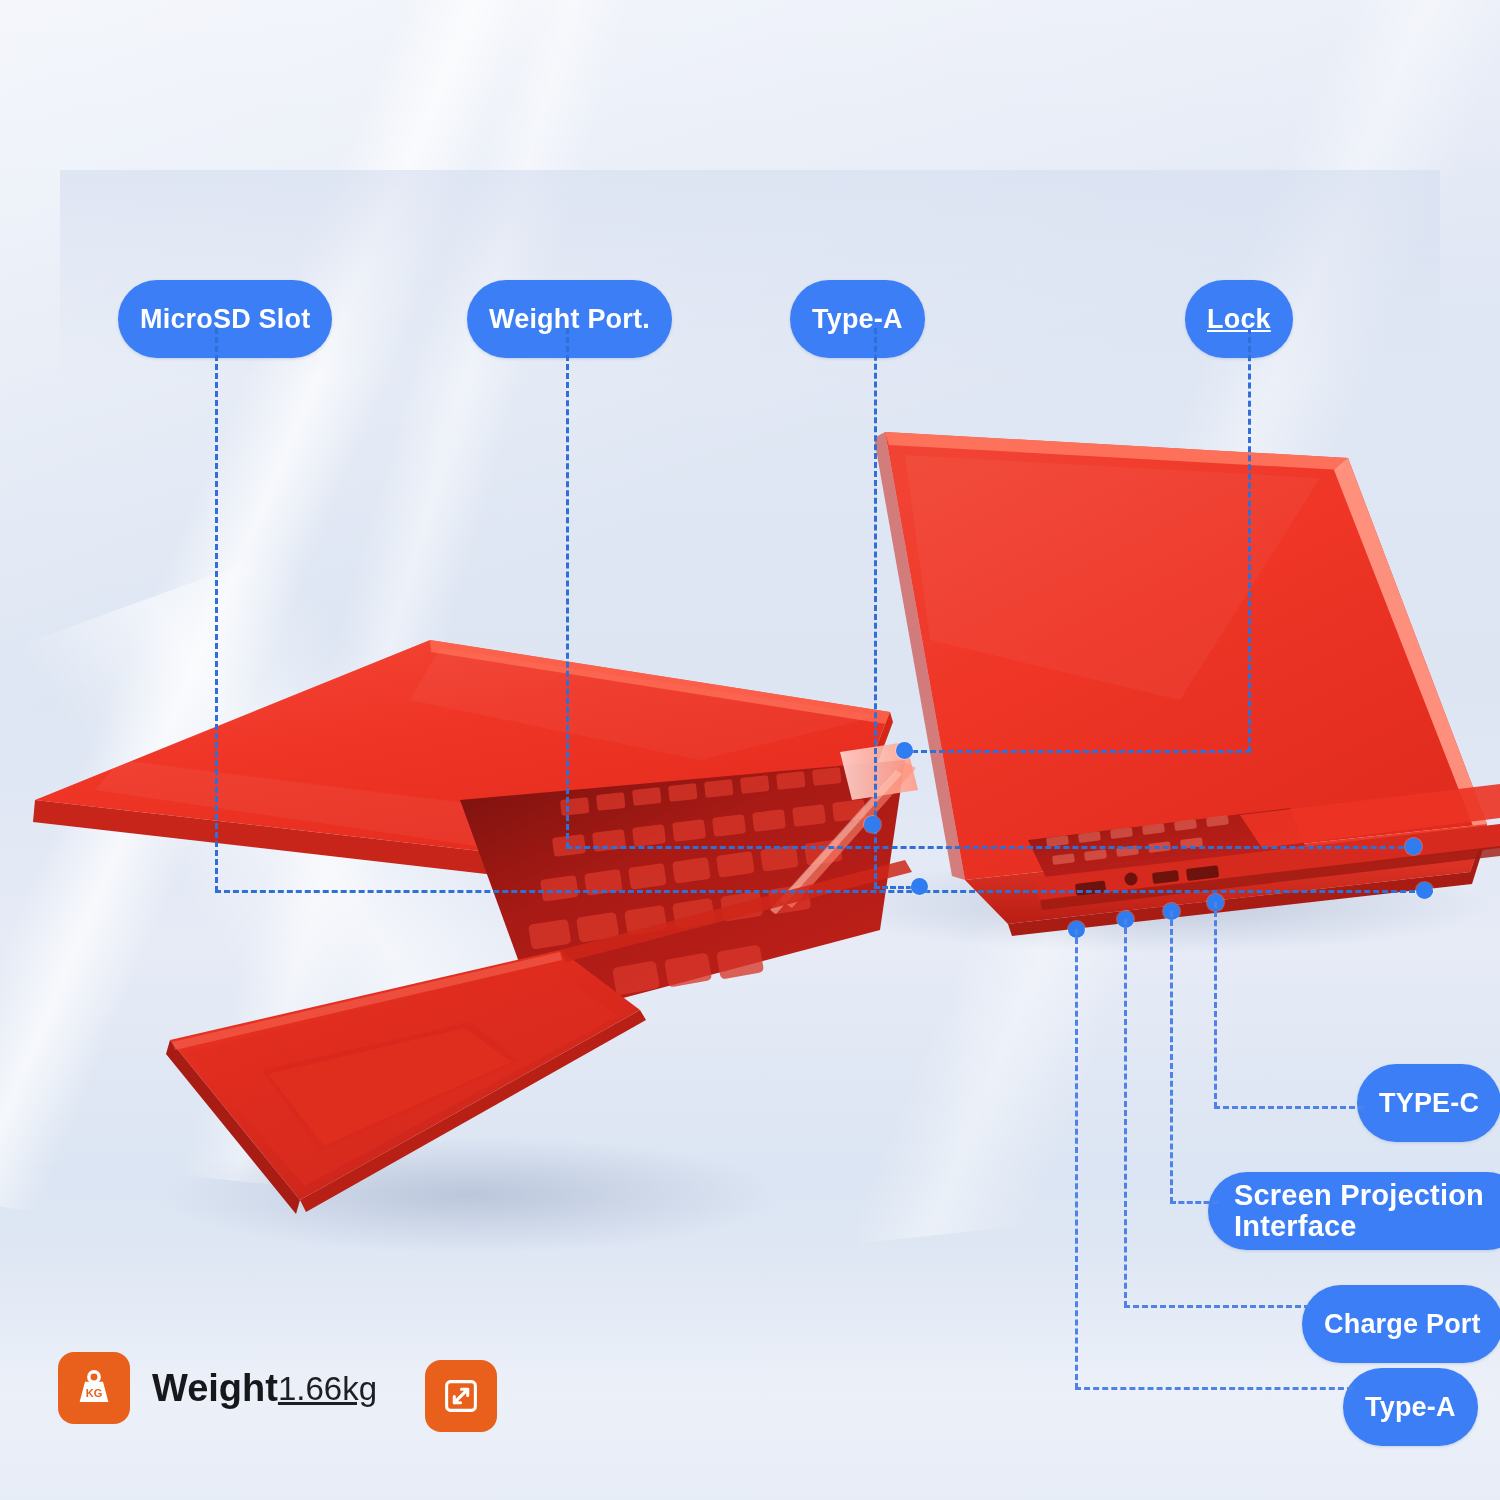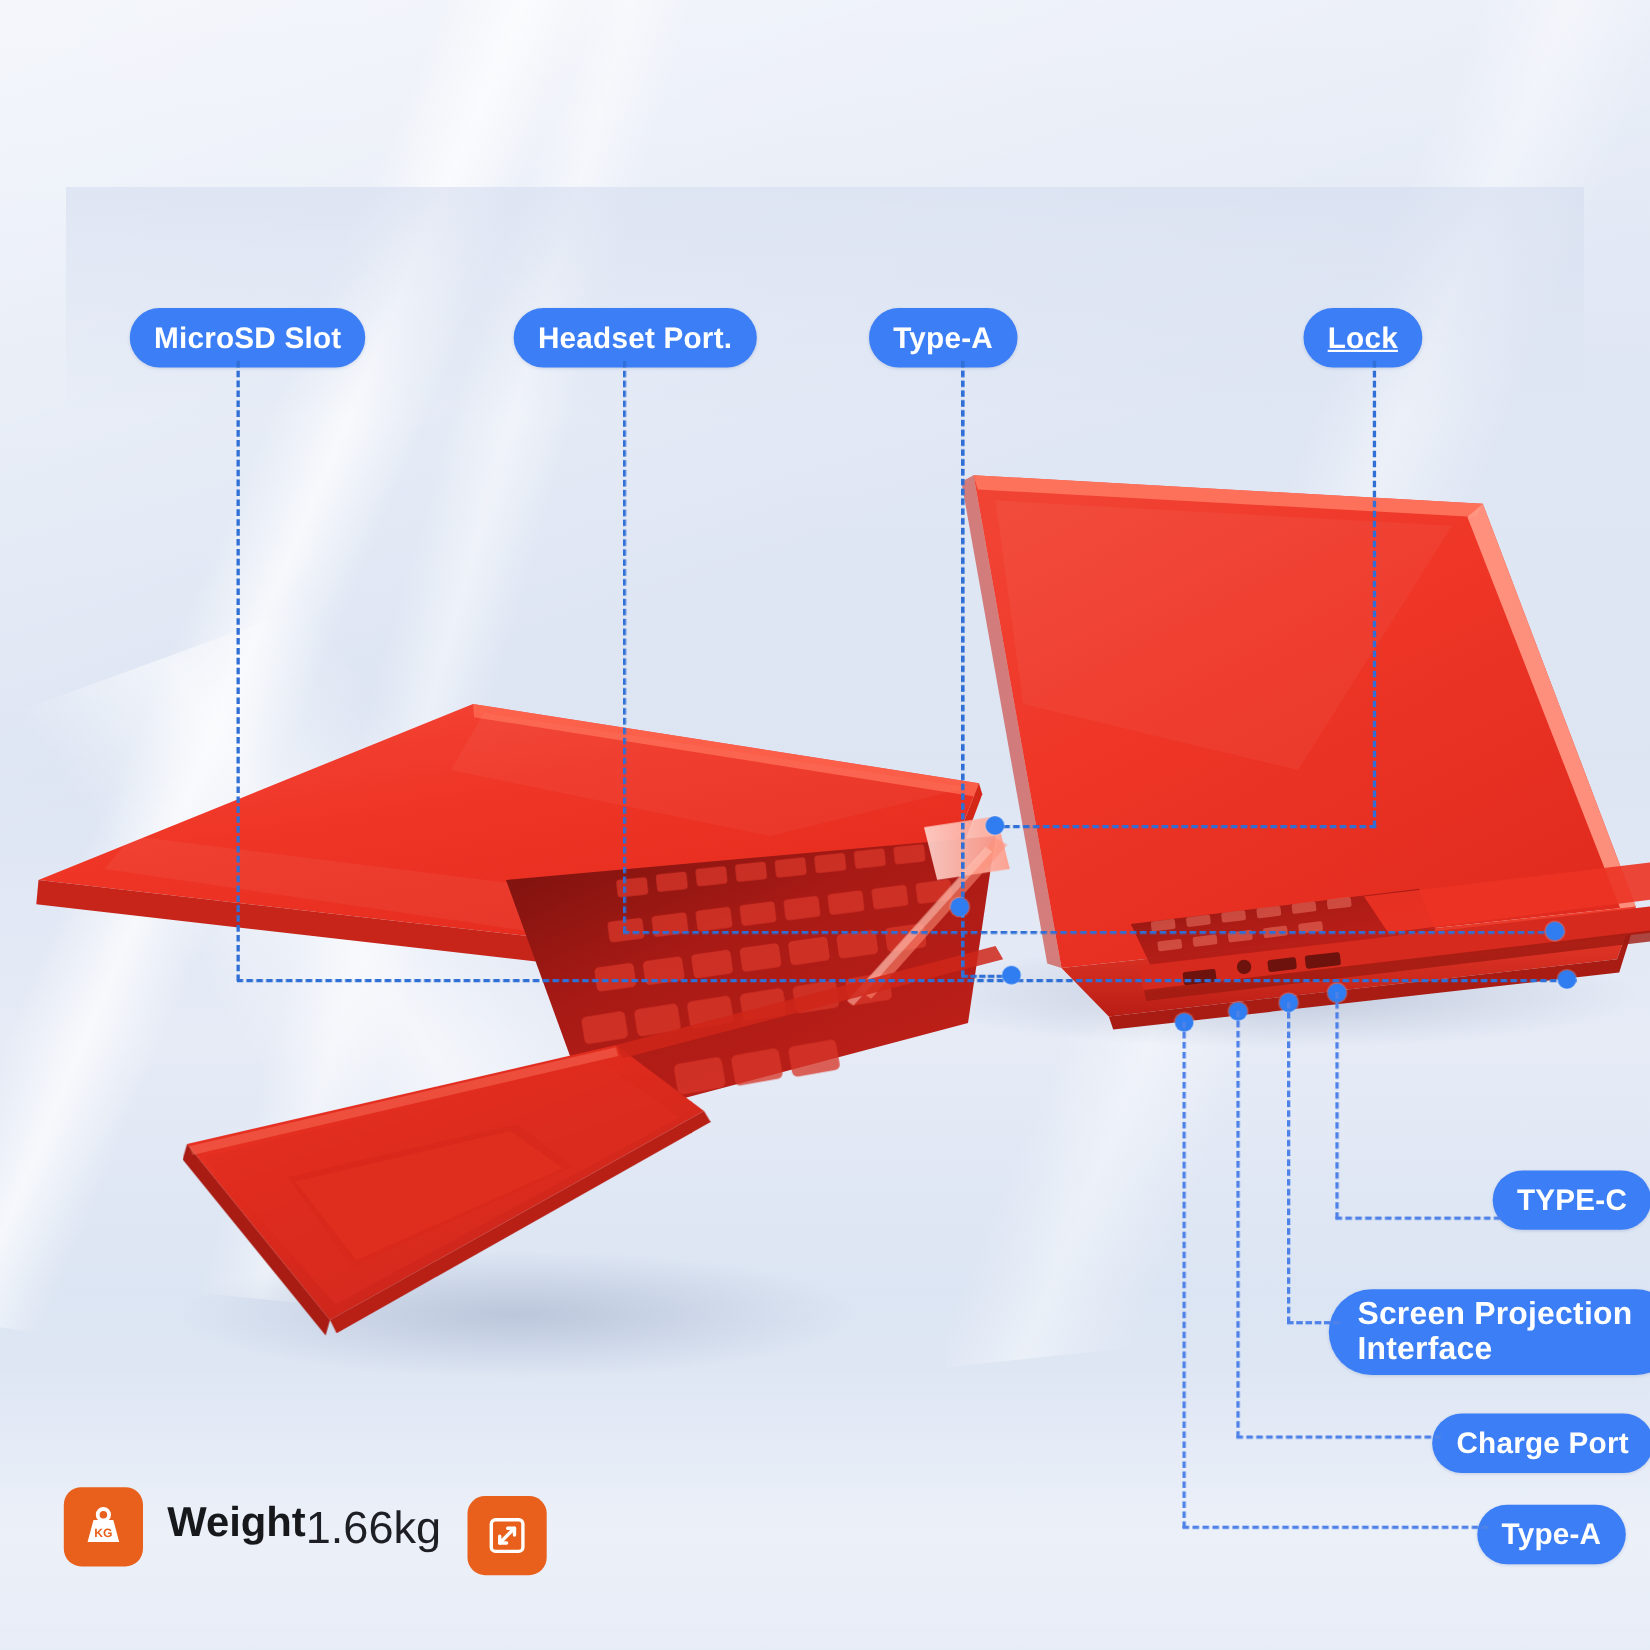--- a/index.html
+++ b/index.html
@@ -44,21 +44,21 @@
     white-space:nowrap;
   }
 
   
   .badge{
     position:absolute;background:#3b7ef5;color:#fff;
     border-radius:999px;font-weight:bold;
     display:flex;align-items:center;justify-content:center;
     text-align:center;box-shadow:0 1px 3px rgba(40,70,150,.18);
     font-size:27px;letter-spacing:.2px;
-    padding:0 22px;height:54px;white-space:nowrap;
+    padding:12px 22px;height:54px;white-space:nowrap;
   }
   .badge.two-line{height:78px;white-space:normal;line-height:1.08;
     padding:0 26px;text-align:left;justify-content:flex-start;font-size:29px;}
 
   
   .dl{position:absolute;}
   .dl.v{border-left:3px dashed #2f6fd6;}
   .dl.h{border-top:3px dashed #2f6fd6;}
   .dl.vl{border-left:3px dashed #4f82e8;}
   .dl.hl{border-top:3px dashed #4f82e8;}
@@ -69,21 +69,21 @@
   #art{position:absolute;left:0;top:0;width:1500px;height:1500px;}
 
   
   .spec{position:absolute;display:flex;align-items:center;gap:22px;}
   .spec-icon{
     width:72px;height:72px;border-radius:16px;background:#e8601c;
     display:flex;align-items:center;justify-content:center;flex:0 0 auto;
   }
   .spec-text{display:flex;flex-direction:row;line-height:1.06;}
   .spec-title{font-size:38px;font-weight:bold;color:#17181c;}
-  .spec-value{font-size:41px;color:#1d1f25;margin-top:4px;}
+  .spec-value{font-size:33px;color:#1d1f25;margin-top:4px;text-decoration:underline;}
 </style>
 </head>
 <body>
 
 <div id="stage">
 
   <div class="streak s1"></div>
   <div class="streak s2"></div>
   <div class="streak s3"></div>
   <div class="streak s4"></div>
@@ -268,21 +268,21 @@
       <polygon points="170,1040 300,1200 296,1214 166,1054" fill="#a91c13"></polygon>
       <polygon points="300,1200 640,1010 646,1020 306,1212" fill="#b82016"></polygon>
 
       <polygon points="172,1042 560,952 562,960 175,1050" fill="#ff7f68" opacity=".4"></polygon>
 
       <polygon points="560,950 905,860 912,872 566,962" fill="#cf2619" opacity=".85"></polygon>
     </g>
   </svg>
 
   <div class="badge" style="left:118px;top:280px;">MicroSD Slot</div>
-  <div class="badge" style="left:467px;top:280px;">Headset Port.</div>
+  <div class="badge" style="left:467px;top:280px;">Weight Port.</div>
   <div class="badge" style="left:790px;top:280px;">Type-A</div>
   <div class="badge" style="left:1185px;top:280px;text-decoration:underline;">Lock</div>
 
   <div class="dl v" style="left:215px;top:328px;height:564px;"></div>
   <div class="dl h" style="left:215px;top:890px;width:1218px;"></div>
   <div class="dot" style="left:1416px;top:882px;"></div>
 
   <div class="dl v" style="left:566px;top:328px;height:520px;"></div>
   <div class="dl h" style="left:566px;top:846px;width:856px;"></div>
   <div class="dot" style="left:1405px;top:838px;"></div>

